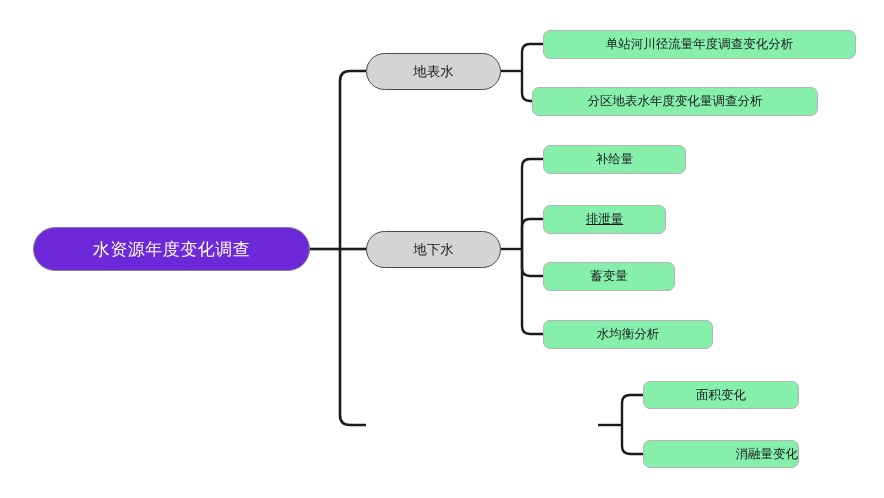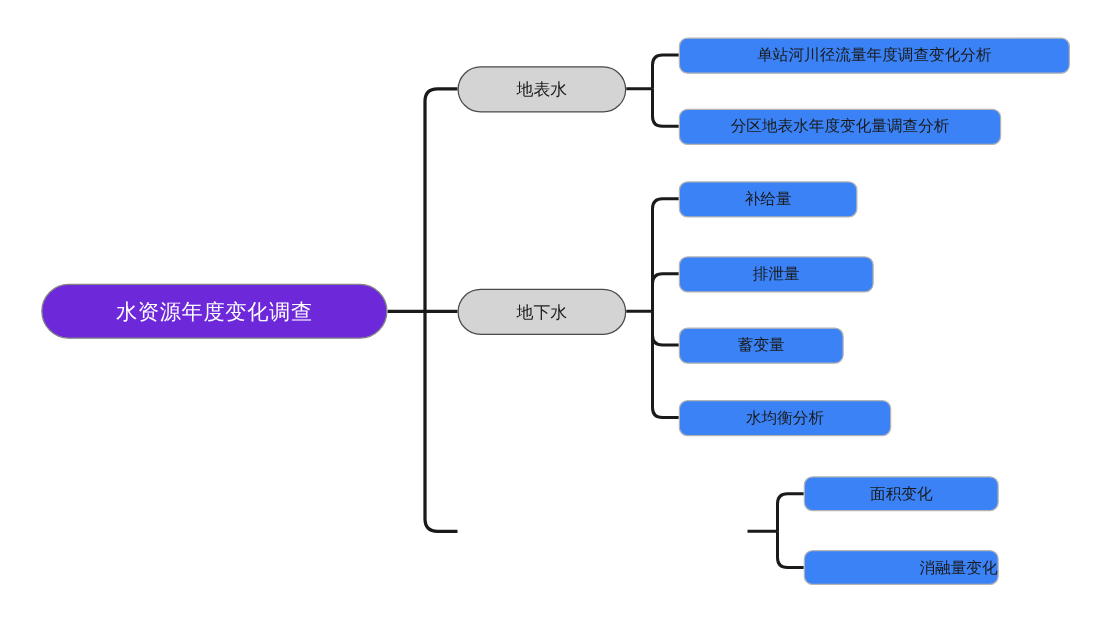--- a/index.html
+++ b/index.html
@@ -46,21 +46,21 @@
     letter-spacing: 0.5px;
   }
   .node-branch {
     background: #d4d4d4;
     color: #1a1a1a;
     border: 1.6px solid #4a4a4a;
     border-radius: 999px;
     font-size: 13.5px;
   }
   .node-leaf {
-    background: #3b82f6;
+    background: #86efac;
     color: #1a1a1a;
     border: 1px solid #b4b4b4;
     border-radius: 7px;
     font-size: 12.5px;
   }
 </style>
 </head>
 <body>
 
 <div id="mindmap-canvas">
@@ -101,29 +101,29 @@
 
   <div class="node node-branch" style="left:366px; top:231px; width:135px; height:37px;">
     <span>地下水</span>
   </div>
 
 
   <div class="node node-leaf" style="left:543px; top:30px; width:313px; height:29px;">
     <span>单站河川径流量年度调查变化分析</span>
   </div>
 
-  <div class="node node-leaf" style="left:543px; top:87px; width:258px; height:29px;">
+  <div class="node node-leaf" style="left:532px; top:87px; width:286px; height:29px;">
     <span>分区地表水年度变化量调查分析</span>
   </div>
 
   <div class="node node-leaf" style="left:543px; top:145px; width:143px; height:29px;text-align:center;">
     <span>补给量</span>
   </div>
 
-  <div class="node node-leaf" style="left:543px; top:205px; width:156px; height:29px;">
+  <div class="node node-leaf" style="left:543px; top:205px; width:123px; height:29px;text-decoration:underline;">
     <span>排泄量</span>
   </div>
 
   <div class="node node-leaf" style="left:543px; top:262px; width:132px; height:29px;">
     <span>蓄变量</span>
   </div>
 
   <div class="node node-leaf" style="left:643px; top:381px; width:156px; height:28px;">
     <span>面积变化</span>
   </div>

